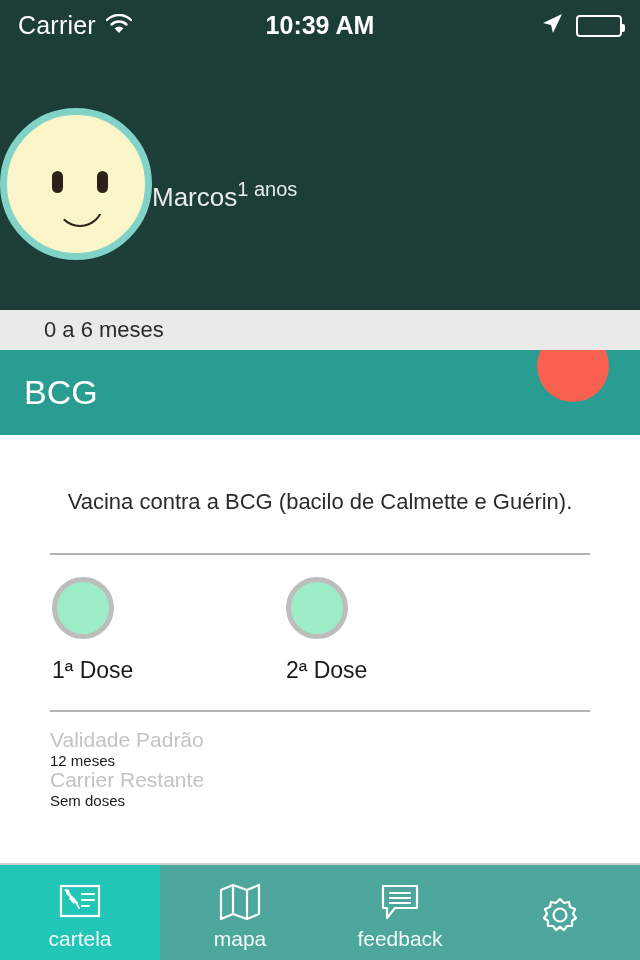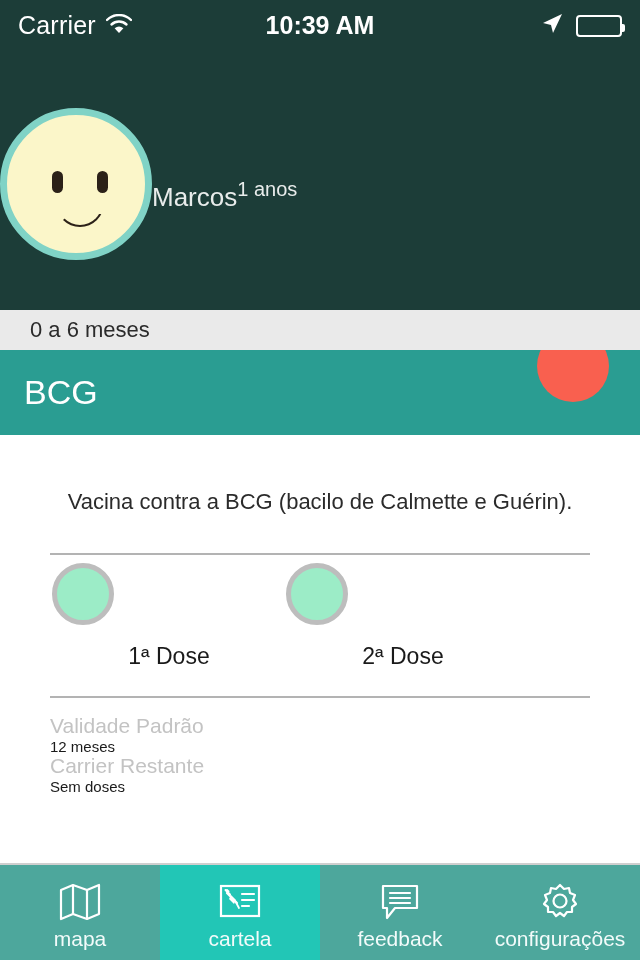--- a/index.html
+++ b/index.html
@@ -127,21 +127,21 @@
     font-size: 20px;
     margin-top: 11px;
   }
 
   
   .section-header {
     background: #eaeaea;
     height: 40px;
     display: flex;
     align-items: center;
-    padding-left: 30px;
+    padding-left: 44px;
     box-sizing: border-box;
     color: #2b2b2b;
     font-size: 22px;
   }
 
   
   .vaccine-bar {
     background: #2a9d92;
     height: 85px;
     position: relative;
@@ -178,23 +178,22 @@
     text-align: center;
     padding-top: 54px;
   }
   .divider {
     height: 2px;
     background: #b3b3b3;
     margin-top: 38px;
   }
   .doses {
     display: flex;
-    padding-top: 8px;
+    padding-top: 22px;
     padding-left: 2px;
-    text-align: center;
   }
   .dose {
     width: 234px;
   }
   .dose-circle {
     width: 62px;
     height: 62px;
     border-radius: 50%;
     background: #9cecc7;
     border: 5px solid #bdbdbd;
@@ -335,59 +334,58 @@
     </div>
     <div class="info-row">
       <span class="info-label">Carrier Restante</span>
       <span class="info-value">Sem doses</span>
     </div>
   </div>
 </div>
 
 <div class="tab-bar">
 
-  <div class="tab">
-    <span class="tab-icon">
-      <svg width="44" height="40" viewBox="0 0 44 40">
-        <path d="M3 9 L15 4 L29 9 L41 4 L41 33 L29 38 L15 33 L3 38 Z" fill="none" stroke="#fff" stroke-width="2.2" stroke-linejoin="round"></path>
-        <path d="M15 4 L15 33 M29 9 L29 38" fill="none" stroke="#fff" stroke-width="2.2"></path>
-      </svg>
-    </span>
-    <span class="tab-label">mapa</span>
-  </div>
-
   <div class="tab active">
     <span class="tab-icon">
       <svg width="44" height="40" viewBox="0 0 44 40">
         <rect x="3" y="5" width="38" height="30" fill="none" stroke="#fff" stroke-width="2.2"></rect>
         <path d="M9 12 L19 22" stroke="#fff" stroke-width="2.2" stroke-linecap="round"></path>
         <path d="M7.5 9 L12 13.5 M10.5 10.5 L9 9" stroke="#fff" stroke-width="2" stroke-linecap="round"></path>
         <path d="M13 14 L18 19 L16 23 L11 18 Z" fill="#fff"></path>
         <path d="M17.5 20.5 L21 27" stroke="#fff" stroke-width="1.8" stroke-linecap="round"></path>
         <path d="M24 13 H36 M24 19 H36 M24 25 H31" stroke="#fff" stroke-width="2.2" stroke-linecap="round"></path>
       </svg>
     </span>
     <span class="tab-label">cartela</span>
   </div>
 
   <div class="tab">
     <span class="tab-icon">
       <svg width="44" height="40" viewBox="0 0 44 40">
+        <path d="M3 9 L15 4 L29 9 L41 4 L41 33 L29 38 L15 33 L3 38 Z" fill="none" stroke="#fff" stroke-width="2.2" stroke-linejoin="round"></path>
+        <path d="M15 4 L15 33 M29 9 L29 38" fill="none" stroke="#fff" stroke-width="2.2"></path>
+      </svg>
+    </span>
+    <span class="tab-label">mapa</span>
+  </div>
+
+  <div class="tab">
+    <span class="tab-icon">
+      <svg width="44" height="40" viewBox="0 0 44 40">
         <path d="M5 5 H39 V27 H17 L9 37 V27 H5 Z" fill="none" stroke="#fff" stroke-width="2.2" stroke-linejoin="round"></path>
         <path d="M12 12 H32 M12 17 H32 M12 22 H32" stroke="#fff" stroke-width="2.2" stroke-linecap="round"></path>
       </svg>
     </span>
     <span class="tab-label">feedback</span>
   </div>
 
   <div class="tab">
     <span class="tab-icon">
       <svg width="44" height="40" viewBox="0 0 44 40">
         <g fill="none" stroke="#fff" stroke-width="2.2" stroke-linejoin="round">
           <path d="M22 4 L26 8 L31 7 L32 12 L37 14 L35 19 L38 23 L34 26 L34 31 L29 31 L26 35 L22 32 L18 35 L15 31 L10 31 L10 26 L6 23 L9 19 L7 14 L12 12 L13 7 L18 8 Z"></path>
           <circle cx="22" cy="20" r="6.5"></circle>
         </g>
       </svg>
     </span>
-    <span class="tab-label">configurações</span>
   </div>
 
 </div>
 
 </body></html>

